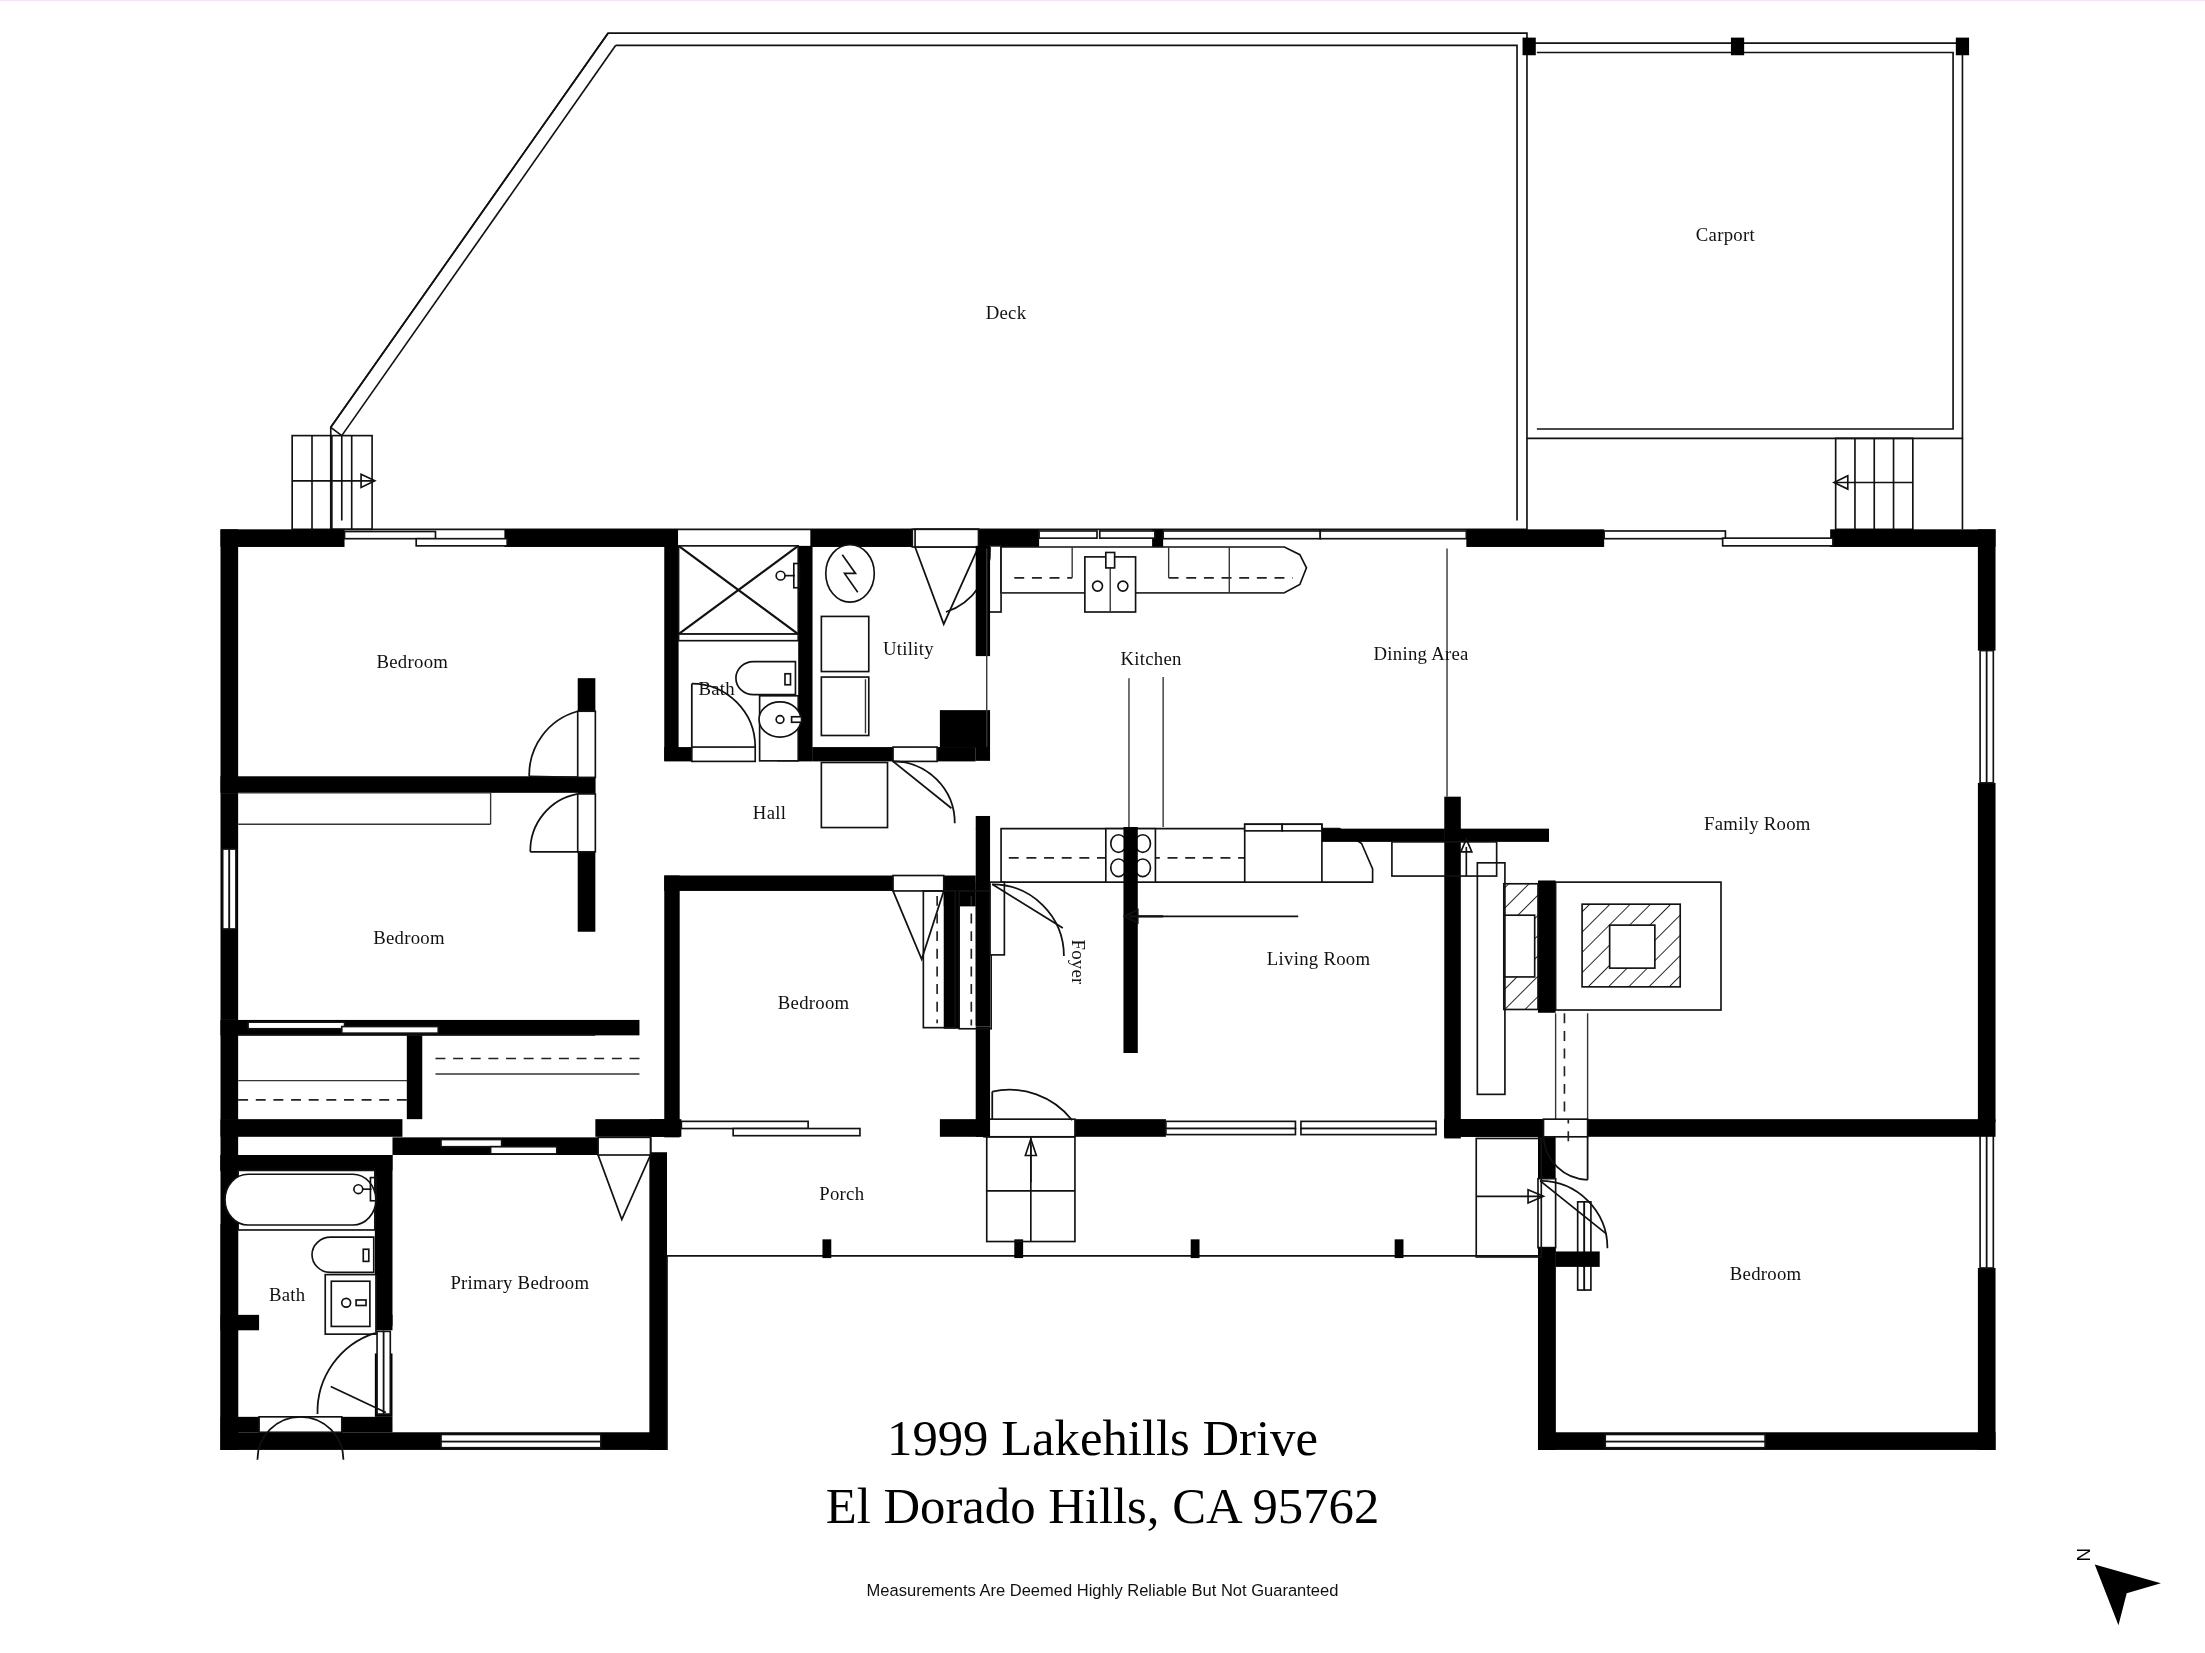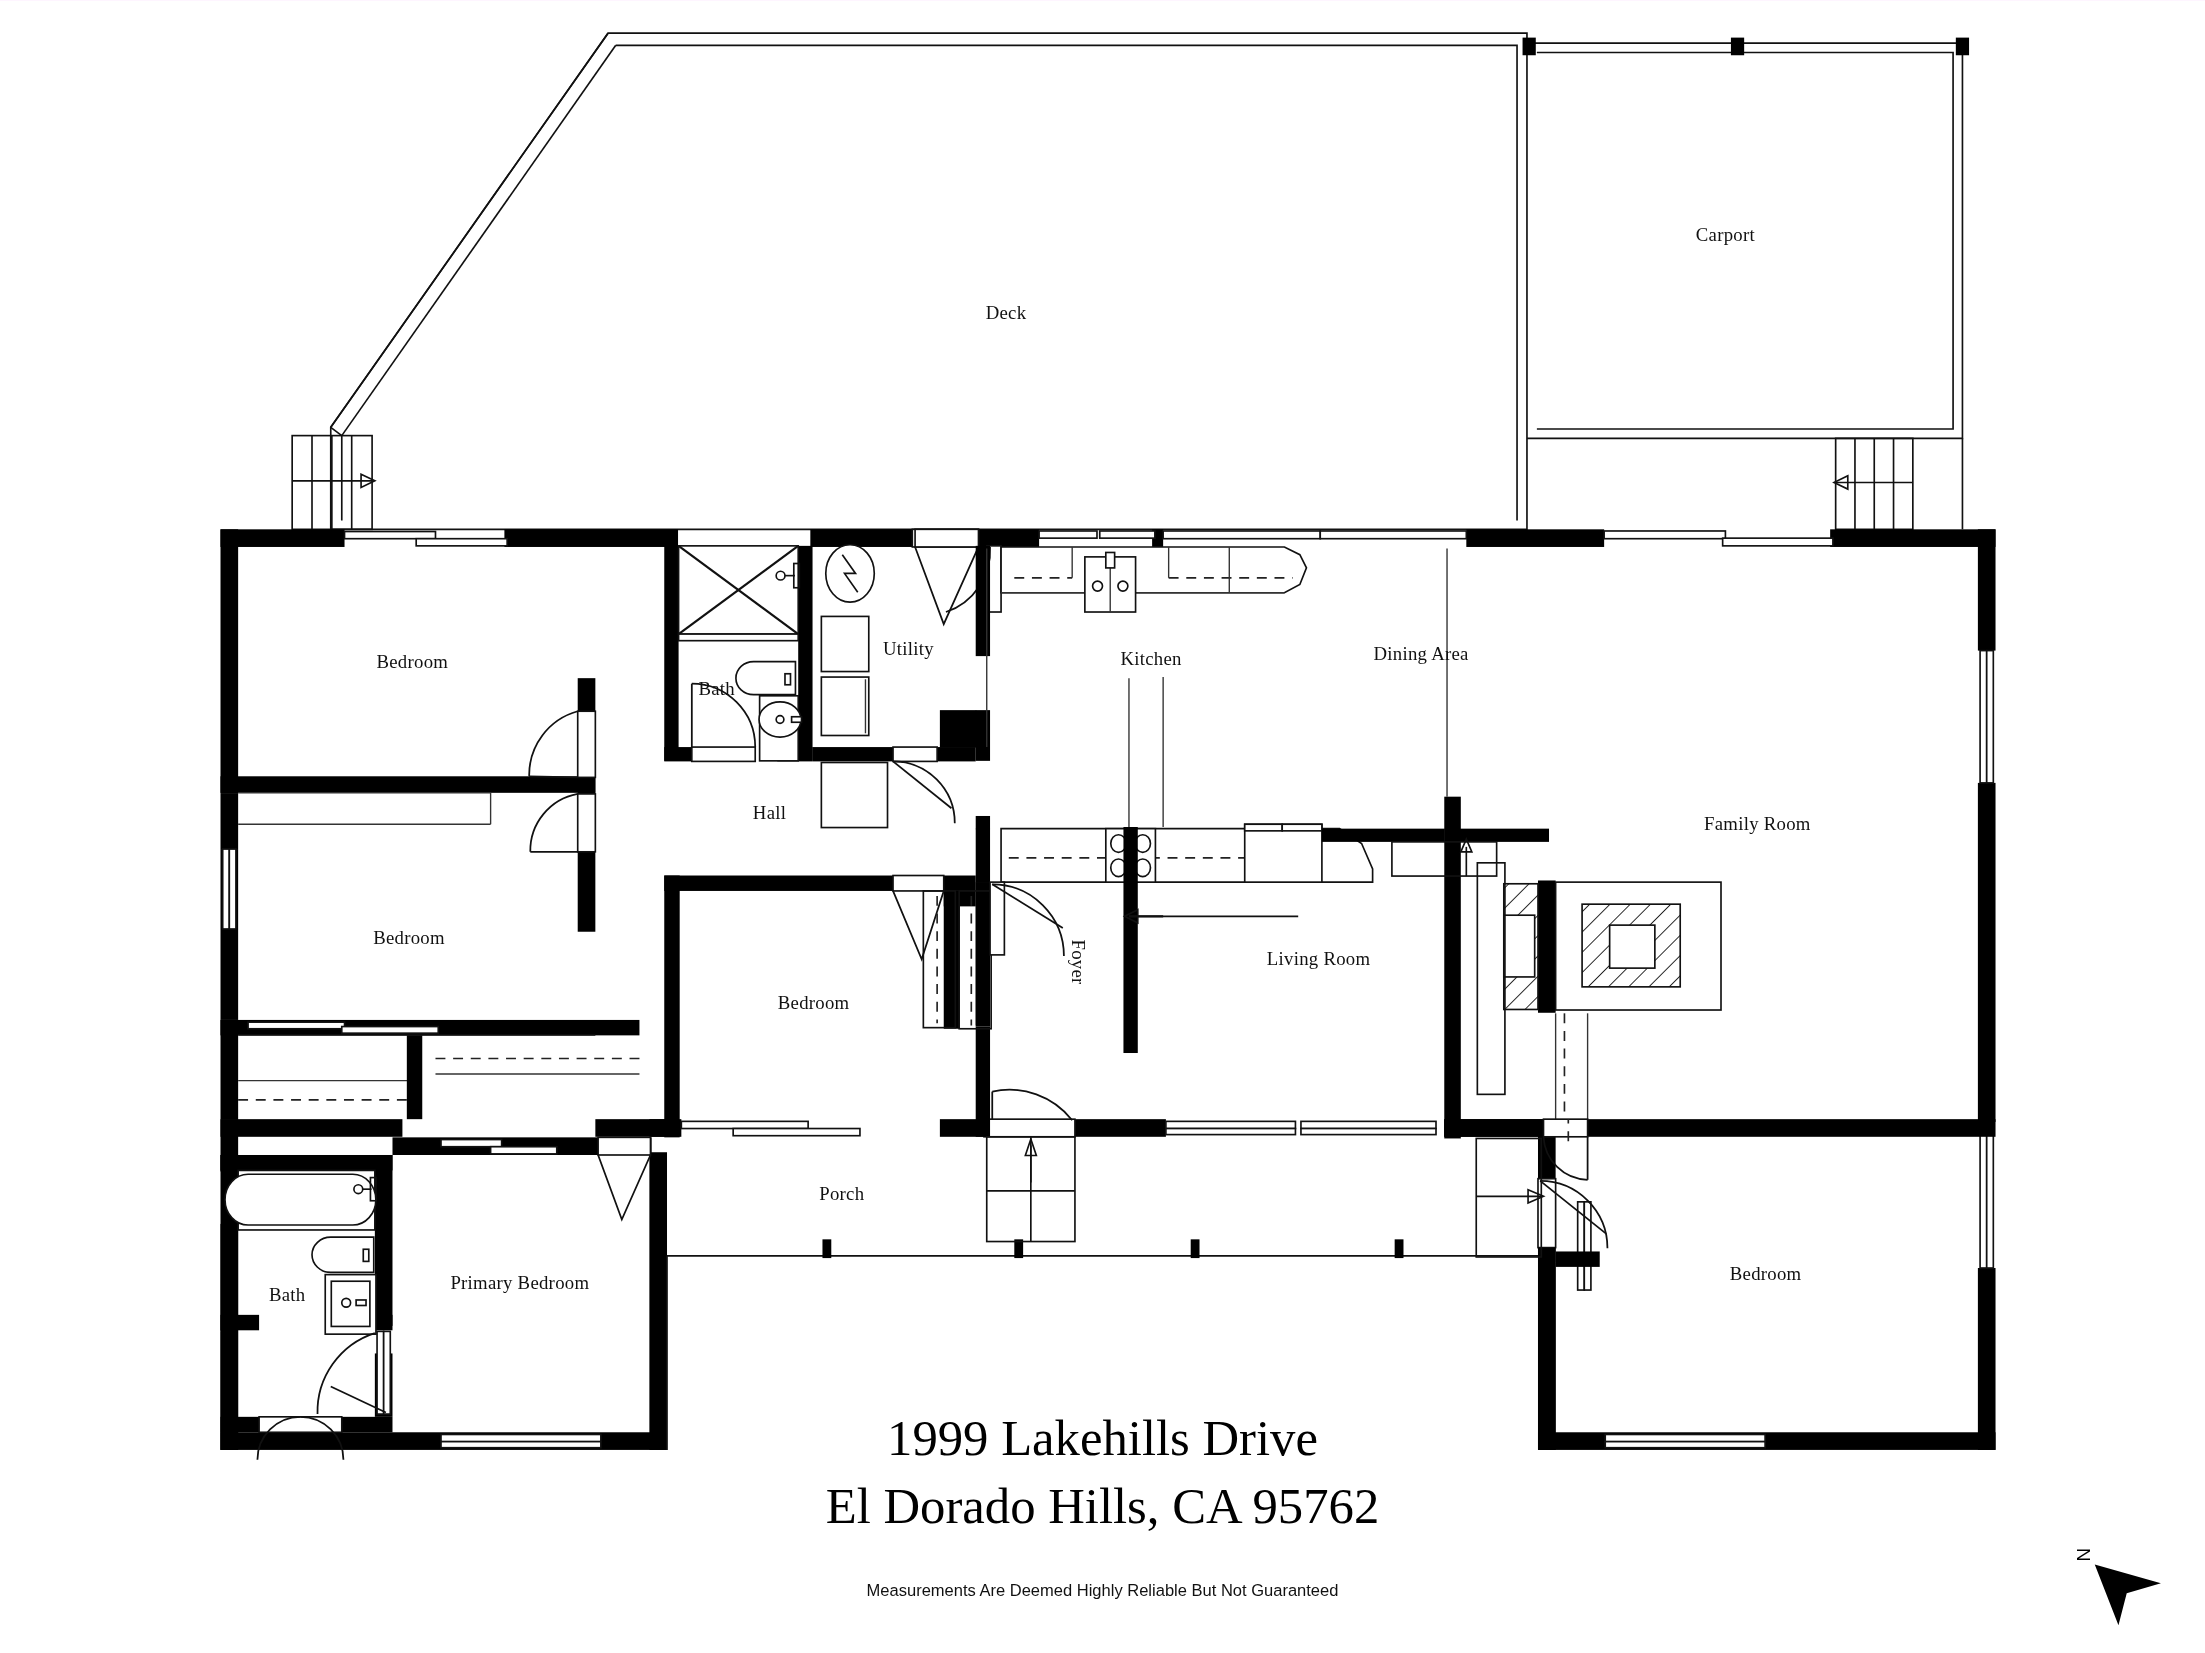--- a/index.html
+++ b/index.html
@@ -11,21 +11,21 @@
   body {
     width: 2205px;
     height: 1654px;
     overflow: hidden;
     font-family: "Liberation Serif", serif;
   }
   #plan-root {
     position: relative;
     width: 2205px;
     height: 1474px;
-    background: #f0abfc;
+    background: #a21caf;
   }
   svg.plan {
     position: absolute;
     left: 0;
     top: 0;
     width: 2205px;
     height: 1654px;
     display: block;
   }
   .room-label {

